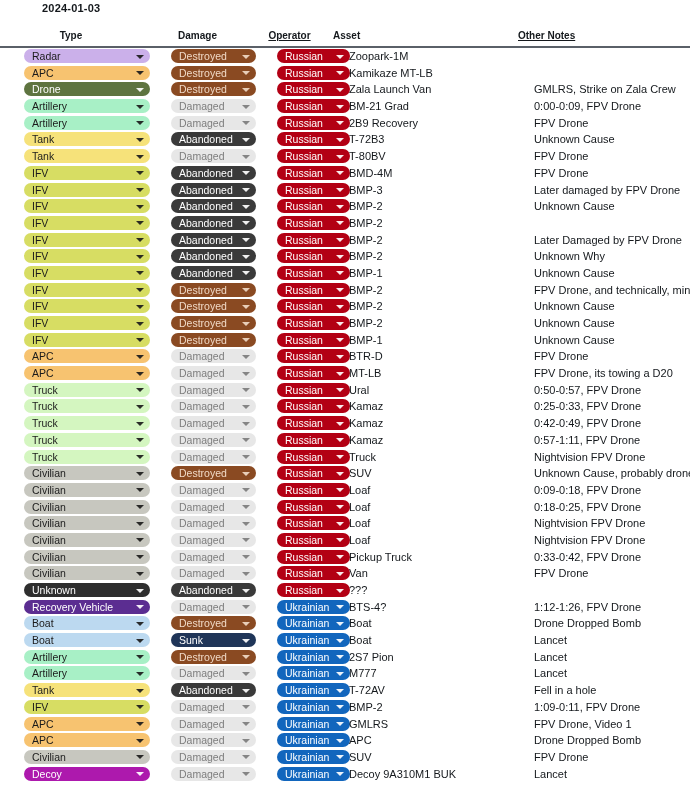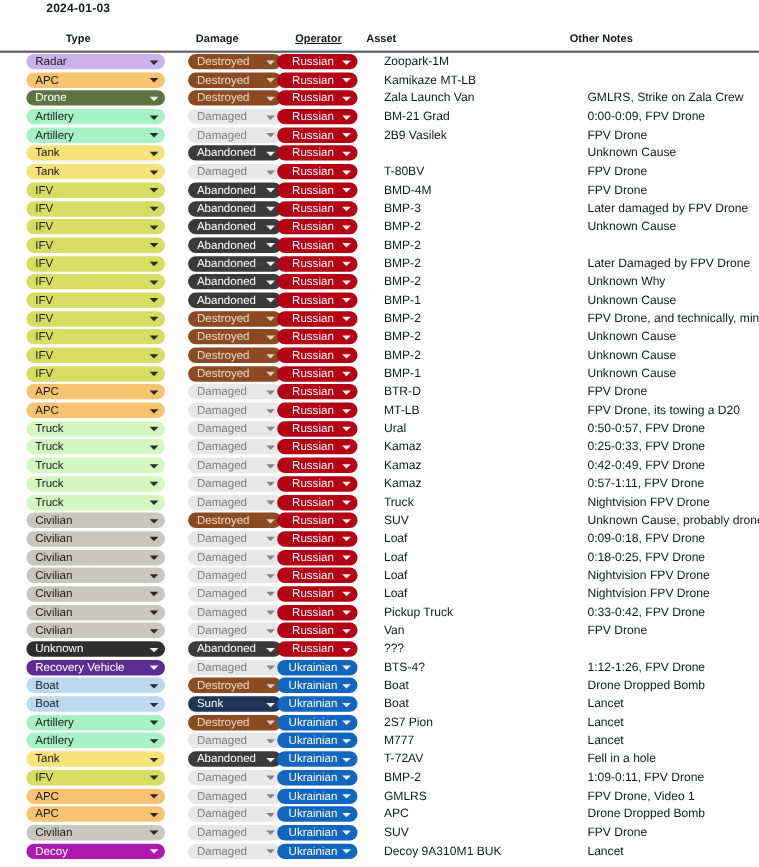--- a/index.html
+++ b/index.html
@@ -39,21 +39,21 @@
     top: 0;
     font-size: 10px;
     font-weight: bold;
     color: #14181c;
     white-space: nowrap;
   }
   #hdr-type     { left: 8px;   width: 126px; text-align: center; }
   #hdr-damage   { left: 155px; width: 85px;  text-align: center; }
   #hdr-operator { left: 253px; width: 73px;  text-align: center; text-decoration: underline; }
   #hdr-asset    { left: 333px; text-align: left; }
-  #hdr-notes    { left: 518px; text-align: left; }
+  #hdr-notes    { left: 518px; text-align: left; text-decoration: underline; }
 
   #header-rule {
     position: absolute;
     left: 0; top: 46px;
     width: 690px; height: 2px;
     background: #5a6068;
   }
 
   
   #rows {
@@ -89,21 +89,21 @@
     top: 50%;
     margin-top: -1.5px;
     width: 0; height: 0;
     border-left: 4px solid transparent;
     border-right: 4px solid transparent;
     border-top: 4px solid currentColor;
     opacity: 0.92;
   }
   .pill-type     { left: 8px;   width: 126px; }
   .pill-damage   { left: 155px; width: 85px; }
-  .pill-operator { left: 236px; width: 73px; text-align: center; }
+  .pill-operator { left: 261px; width: 73px; }
 
   .cell-asset {
     position: absolute;
     left: 333px; top: 0;
     width: 180px;
     font-size: 11px;
     line-height: 16.7px;
     color: #14181c;
     white-space: nowrap;
     overflow: hidden;
@@ -185,27 +185,28 @@
         <div class="pill pill-type t-artillery"><span>Artillery</span><span class="caret"></span></div>
         <div class="pill pill-damage d-damaged"><span>Damaged</span><span class="caret"></span></div>
         <div class="pill pill-operator o-russian"><span>Russian</span><span class="caret"></span></div>
         <div class="cell-asset">BM-21 Grad</div>
         <div class="cell-notes">0:00-0:09, FPV Drone</div>
       </div>
       <div class="row">
         <div class="pill pill-type t-artillery"><span>Artillery</span><span class="caret"></span></div>
         <div class="pill pill-damage d-damaged"><span>Damaged</span><span class="caret"></span></div>
         <div class="pill pill-operator o-russian"><span>Russian</span><span class="caret"></span></div>
-        <div class="cell-asset">2B9 Vasilek</div>
+        <div class="cell-asset">2B9 Recovery</div>
         <div class="cell-notes">FPV Drone</div>
       </div>
       <div class="row">
         <div class="pill pill-type t-tank"><span>Tank</span><span class="caret"></span></div>
         <div class="pill pill-damage d-abandoned"><span>Abandoned</span><span class="caret"></span></div>
         <div class="pill pill-operator o-russian"><span>Russian</span><span class="caret"></span></div>
+        <div class="cell-asset">T-72B3</div>
         <div class="cell-notes">Unknown Cause</div>
       </div>
       <div class="row">
         <div class="pill pill-type t-tank"><span>Tank</span><span class="caret"></span></div>
         <div class="pill pill-damage d-damaged"><span>Damaged</span><span class="caret"></span></div>
         <div class="pill pill-operator o-russian"><span>Russian</span><span class="caret"></span></div>
         <div class="cell-asset">T-80BV</div>
         <div class="cell-notes">FPV Drone</div>
       </div>
       <div class="row">

